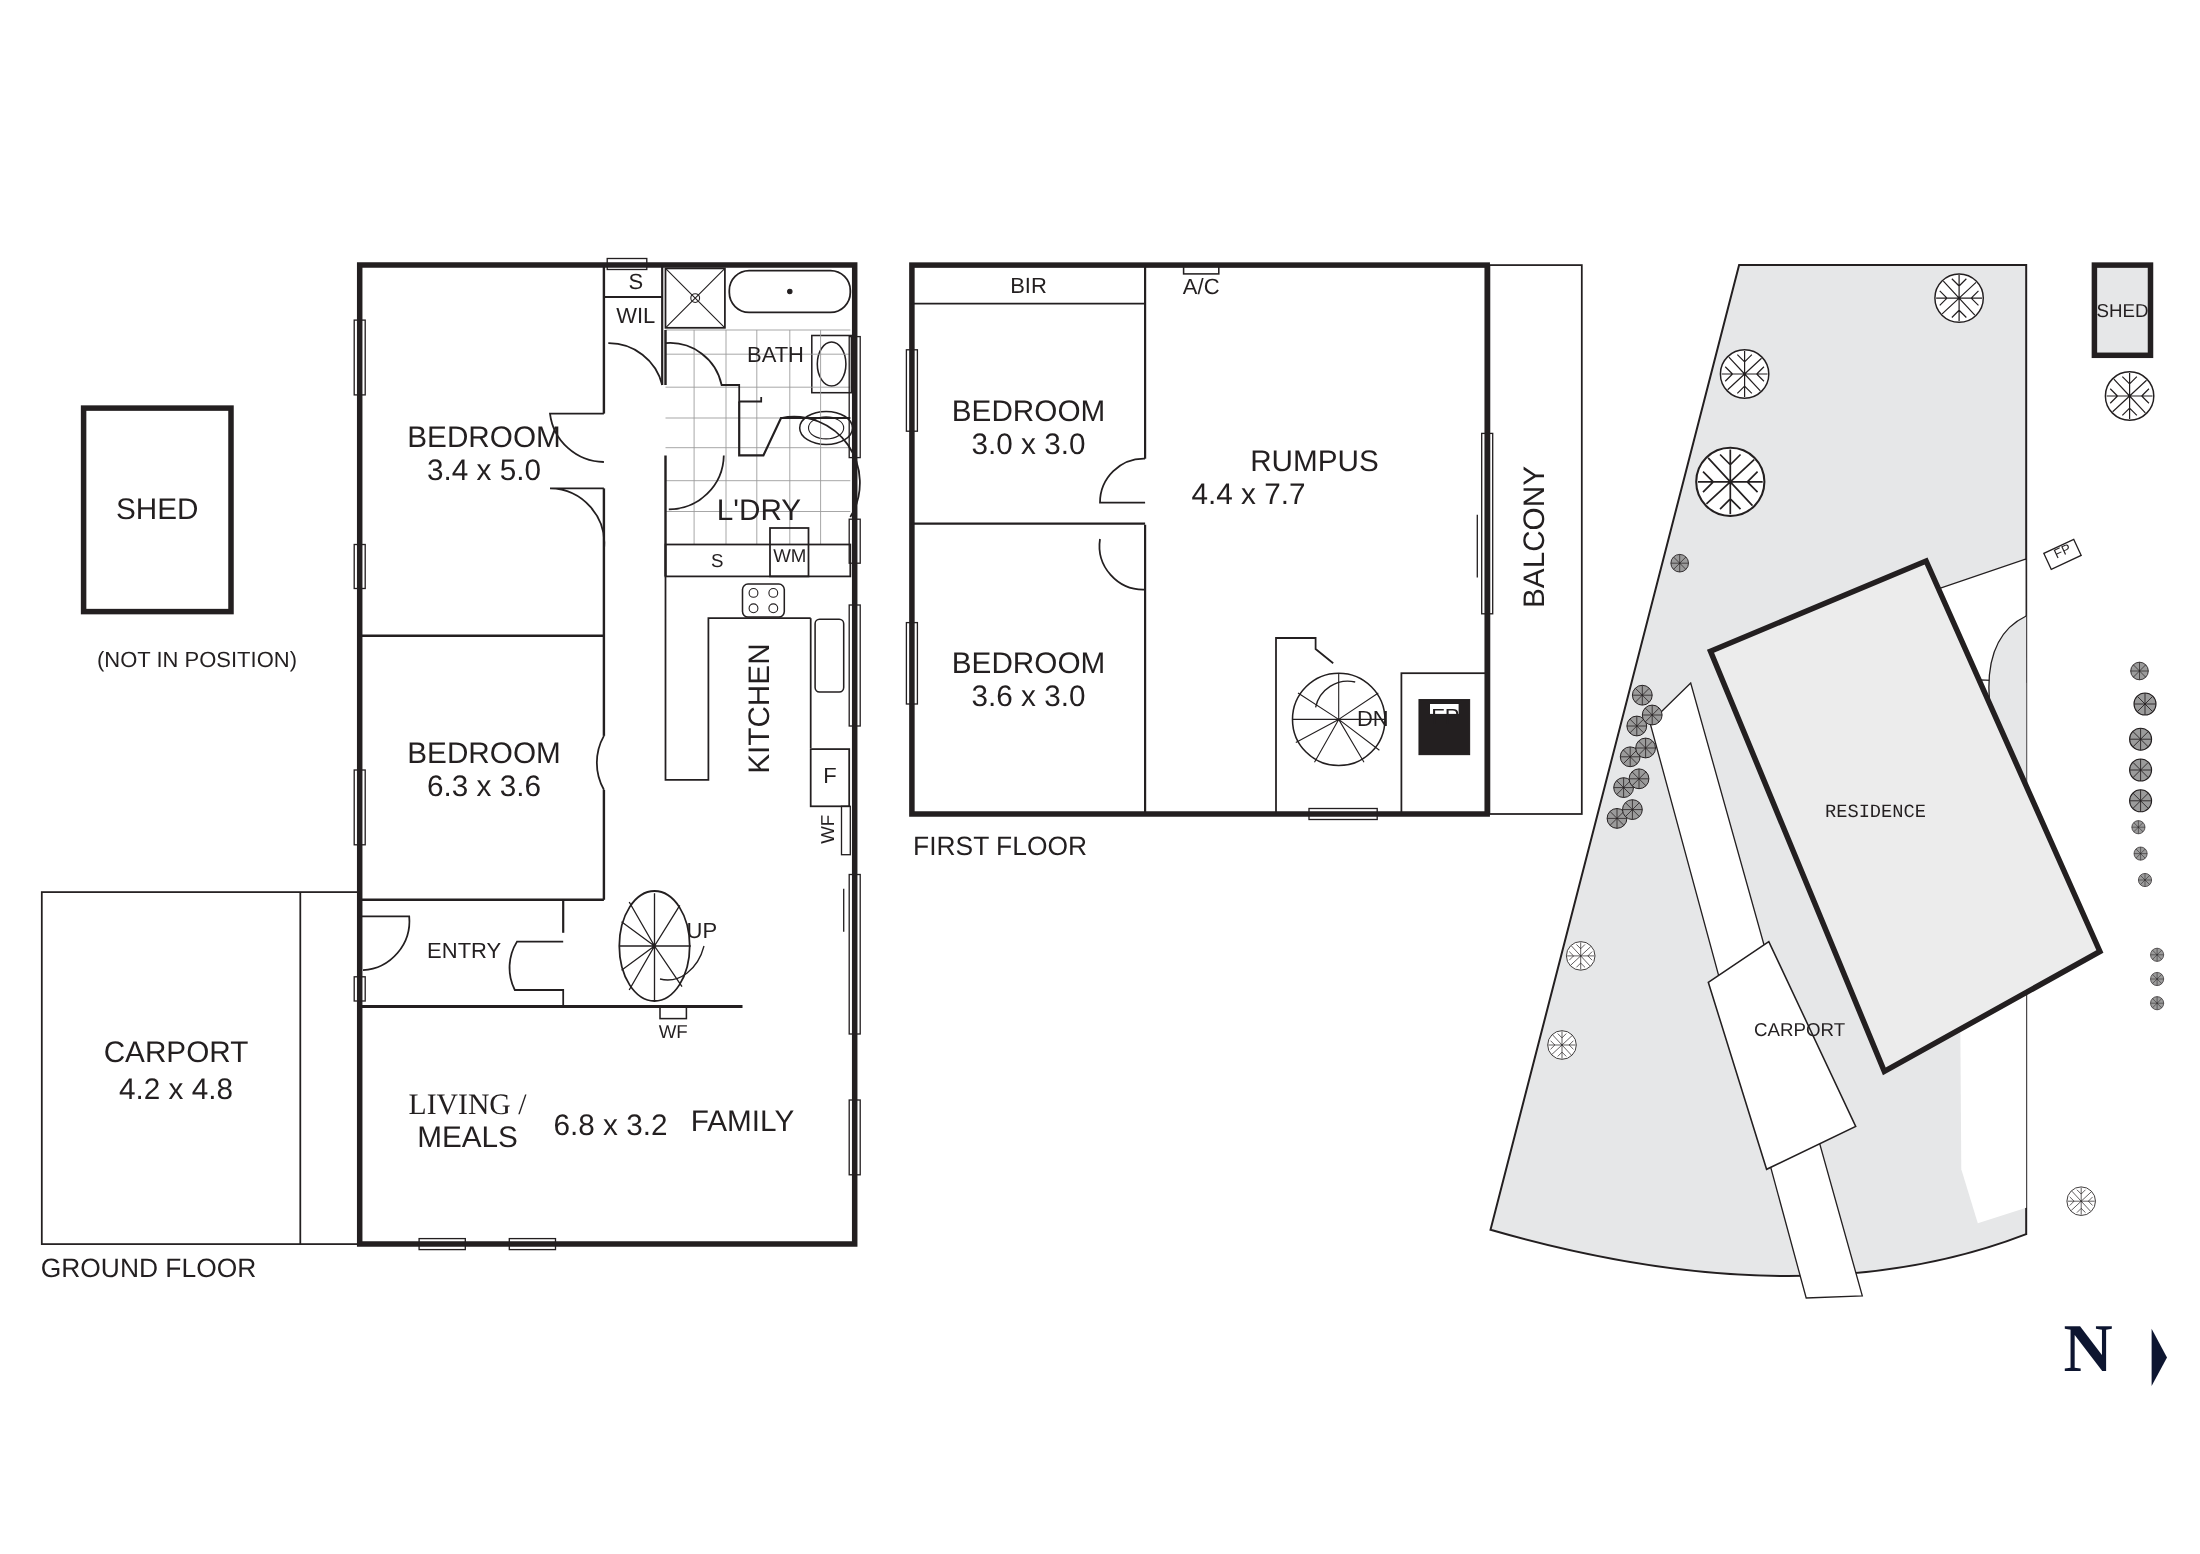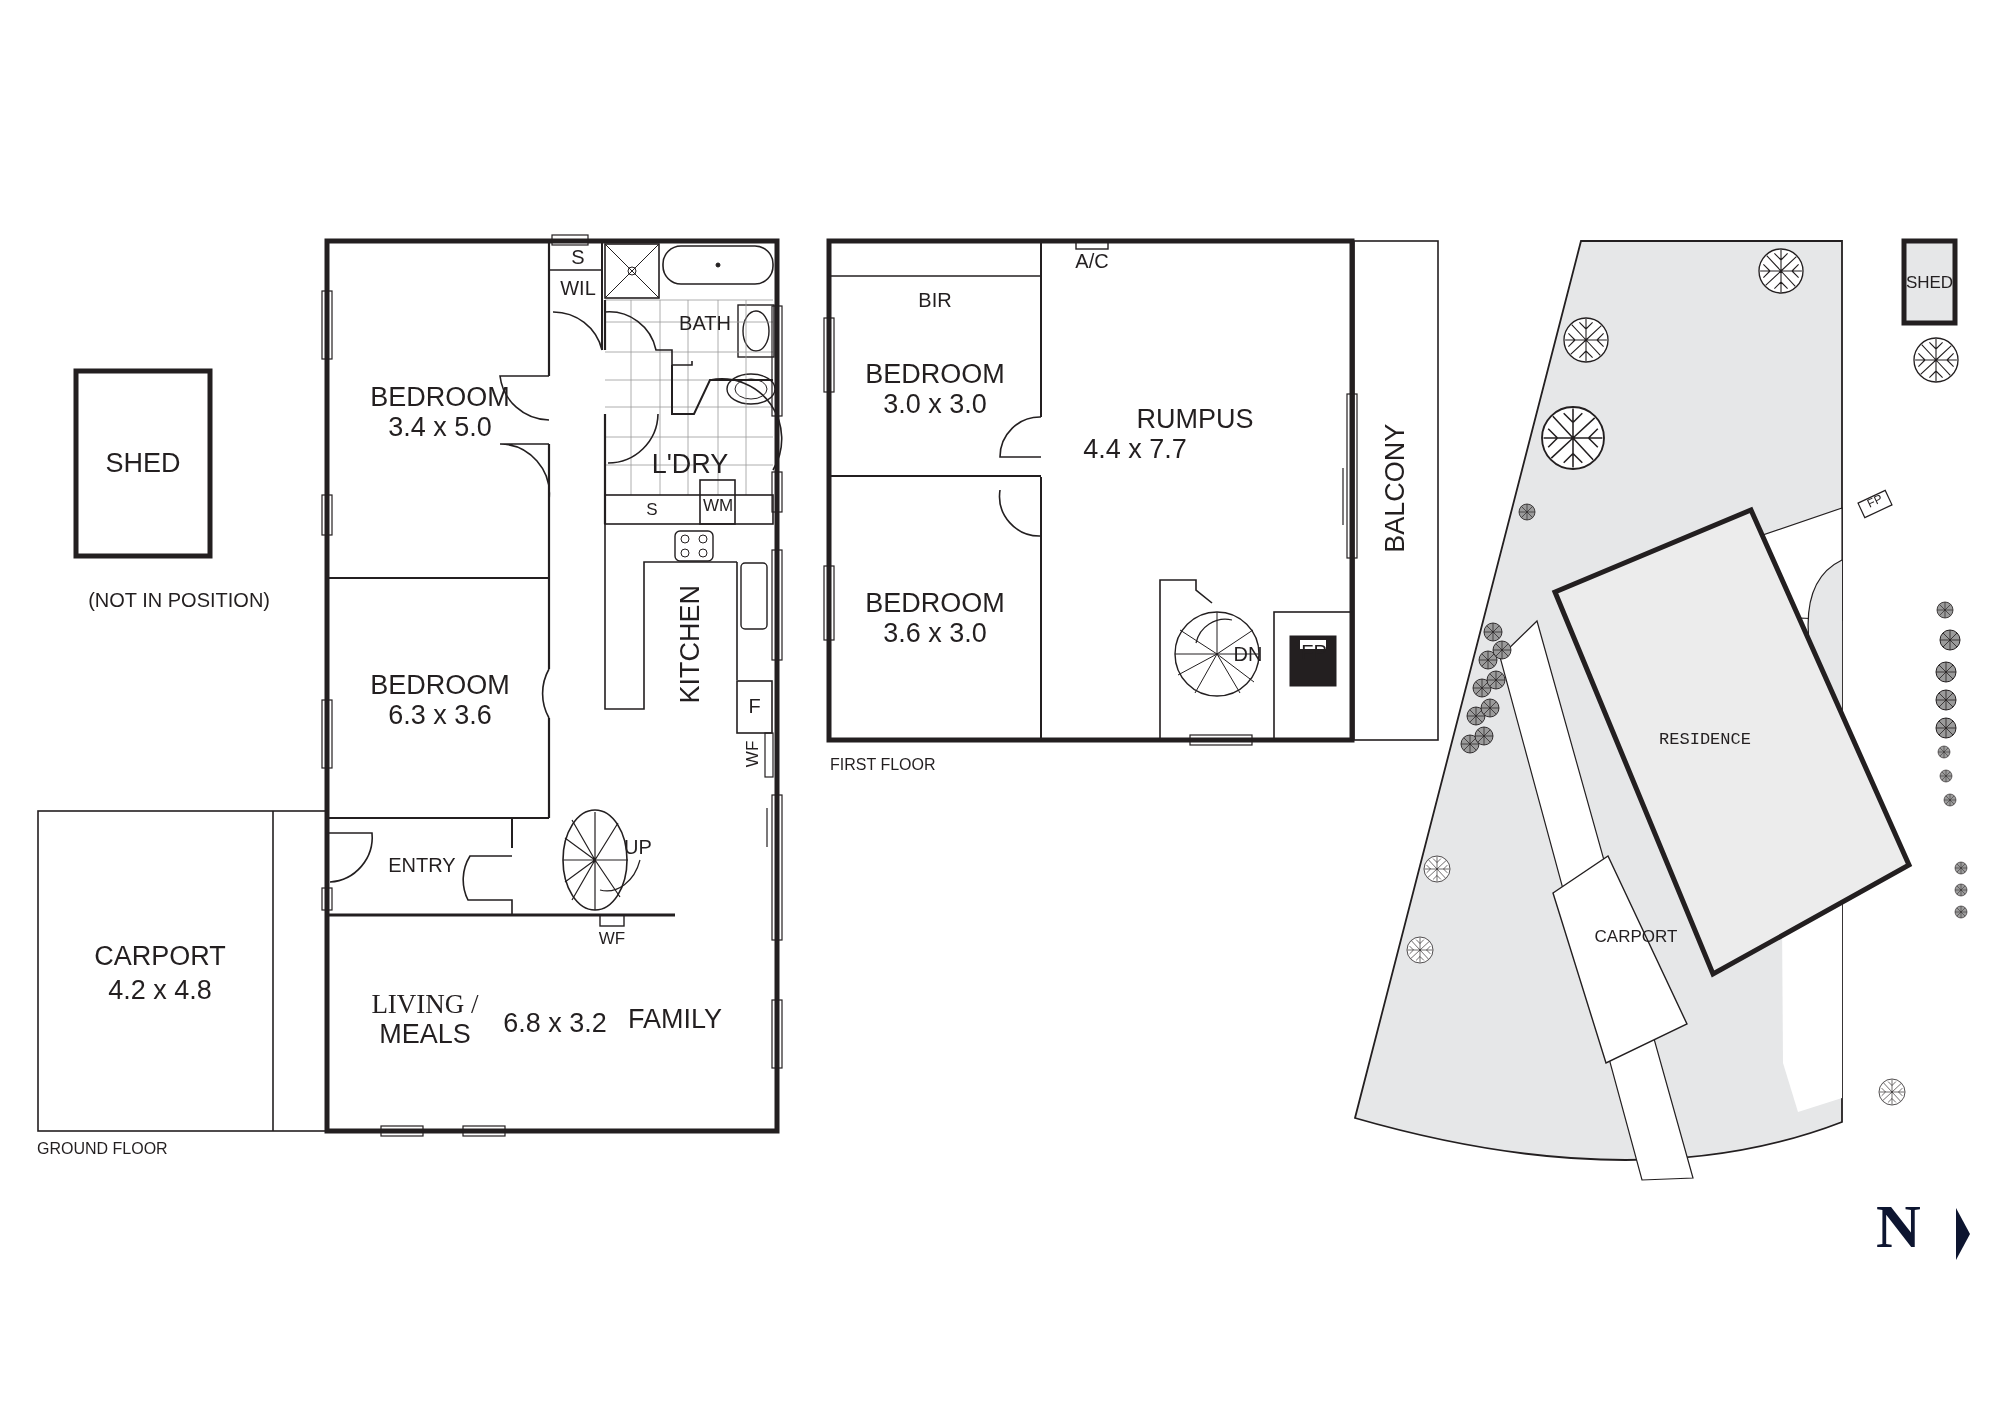--- a/index.html
+++ b/index.html
@@ -3,21 +3,21 @@
 <meta charset="utf-8">
 <style>
   html, body { margin: 0; padding: 0; background: #ffffff; }
   body { width: 2000px; height: 1413px; position: relative; overflow: hidden; font-family: "Liberation Sans", sans-serif; color: #231f20; }
   svg { position: absolute; left: 0; top: 0; }
   .lbl { position: absolute; font-family: "Liberation Sans", sans-serif; color: #231f20; text-align: center; white-space: nowrap; line-height: 1.05; }
   .room { font-size: 27px; }
   .dim { font-size: 27px; }
   .small { font-size: 20px; }
   .fix { font-size: 17px; }
-  .caption { font-size: 16px; text-align: right; }
+  .caption { font-size: 24px; text-align: right; }
   .site { font-size: 17px; }
   .vert { transform: rotate(-90deg); transform-origin: center center; }
   .north { font-family: "Liberation Serif", serif; font-weight: bold; font-size: 62px; color: #0d1530; }
 </style>
 </head>
 <body>
 
 <svg width="2000" height="1413" viewBox="0 0 2000 1413">
   <defs>
     <g id="tree">
@@ -233,21 +233,21 @@
 
 <div class="lbl room" style="left:60px;top:942px;width:200px;">CARPORT</div>
 <div class="lbl dim" style="left:60px;top:976px;width:200px;text-align:center;">4.2 x 4.8</div>
 
 <div class="lbl room" style="left:360px;top:990px;width:130px;font-family:Liberation Serif, serif;">LIVING /</div>
 <div class="lbl room" style="left:360px;top:1020px;width:130px;">MEALS</div>
 <div class="lbl dim" style="left:500px;top:1009px;width:110px;">6.8 x 3.2</div>
 <div class="lbl room" style="left:615px;top:1005px;width:120px;">FAMILY</div>
 <div class="lbl caption" style="left:37px;top:1141px;">GROUND FLOOR</div>
 
-<div class="lbl small" style="left:870px;top:250px;width:130px;margin-top:40px;">BIR</div>
+<div class="lbl small" style="left:870px;top:250px;width:130px;">BIR</div>
 <div class="lbl small" style="left:1062px;top:251px;width:60px;">A/C</div>
 <div class="lbl room" style="left:830px;top:360px;width:210px;">BEDROOM</div>
 <div class="lbl dim" style="left:830px;top:390px;width:210px;">3.0 x 3.0</div>
 <div class="lbl room" style="left:830px;top:589px;width:210px;">BEDROOM</div>
 <div class="lbl dim" style="left:830px;top:619px;width:210px;">3.6 x 3.0</div>
 <div class="lbl room" style="left:1100px;top:405px;width:190px;">RUMPUS</div>
 <div class="lbl dim" style="left:1040px;top:435px;width:190px;">4.4 x 7.7</div>
 <div class="lbl room vert" style="left:1330px;top:474px;width:130px;">BALCONY</div>
 <div class="lbl small" style="left:1226px;top:644px;width:44px;">DN</div>
 <div class="lbl small" style="left:1294px;top:642px;width:40px;">FP</div>

